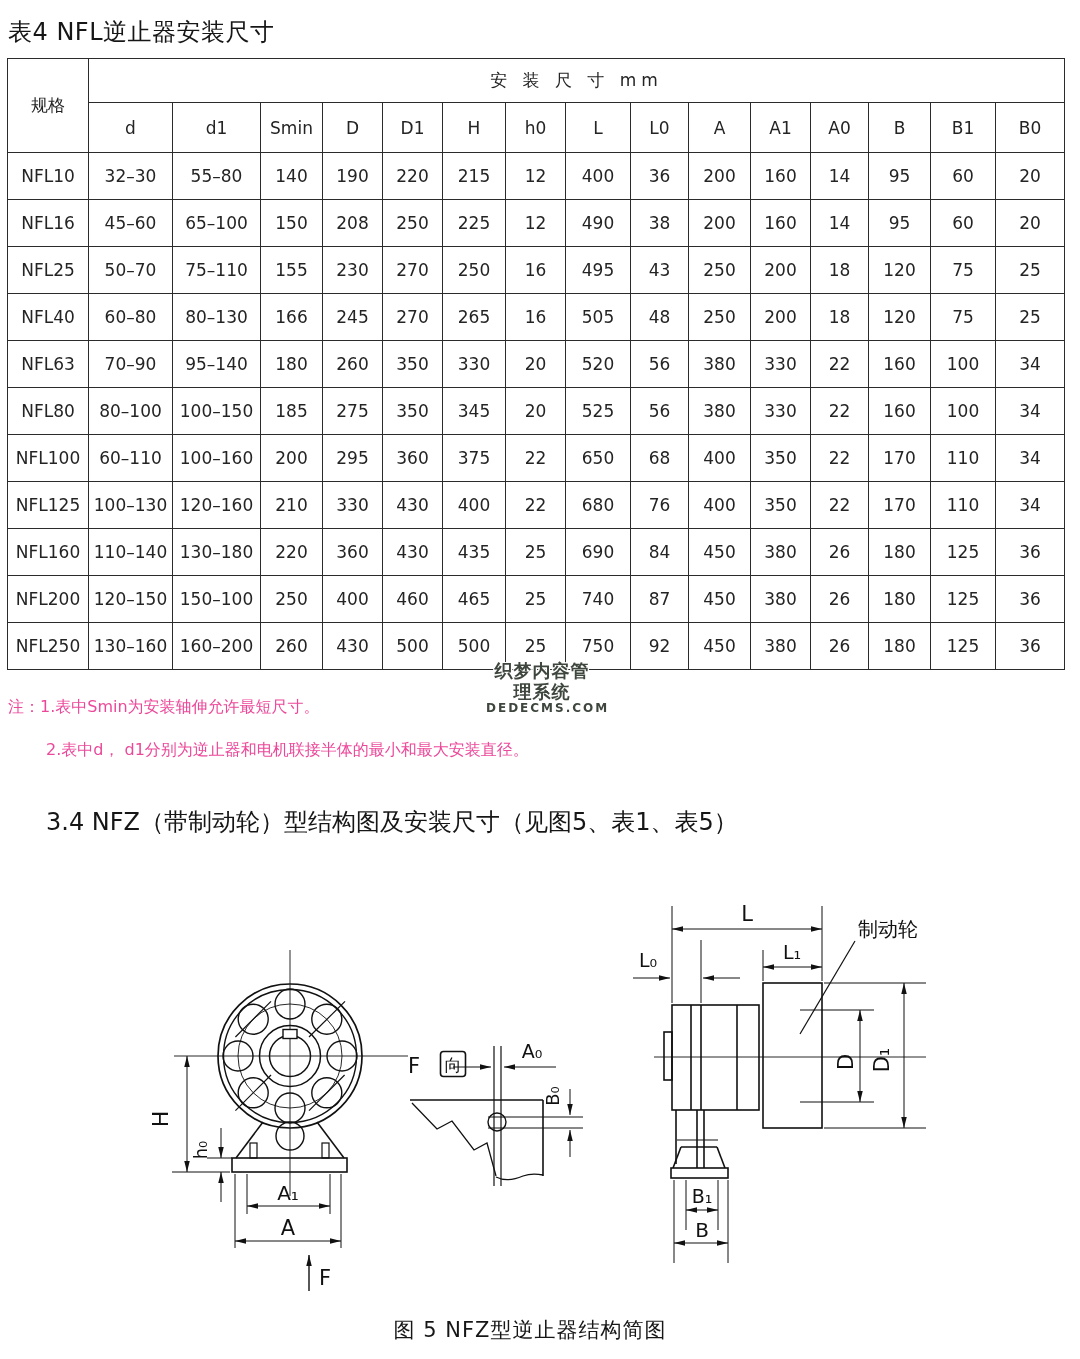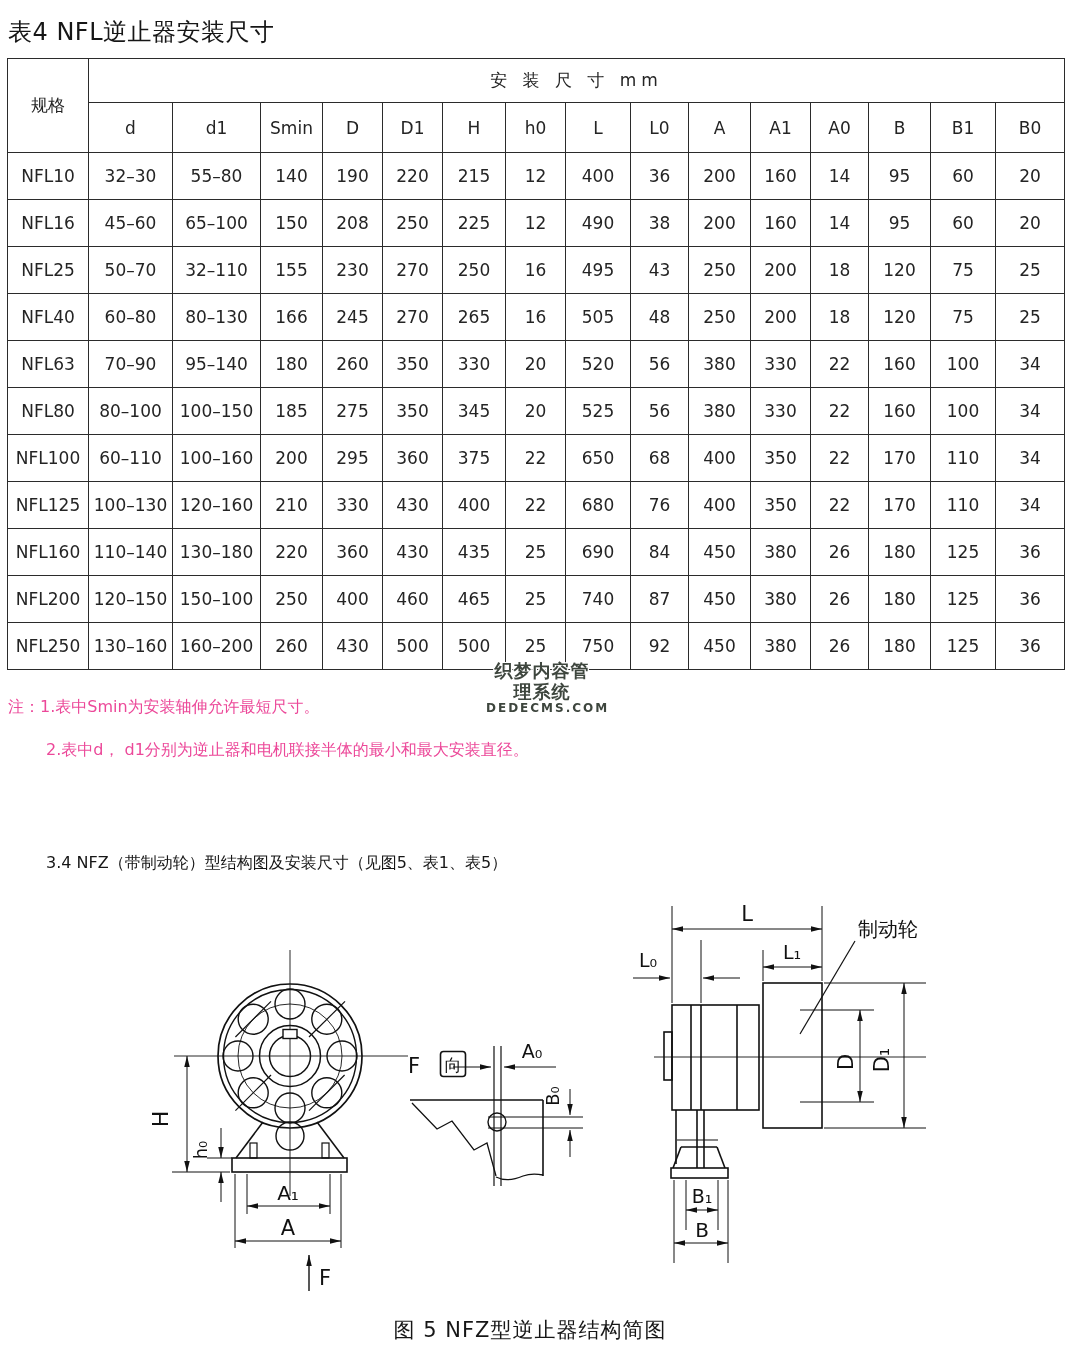--- a/index.html
+++ b/index.html
@@ -11,21 +11,21 @@
   .table-title{font-size:24px;letter-spacing:0.5px;color:#161616;}
   table.dims{border-collapse:collapse;table-layout:fixed;width:1057px;background:#fff;}
   .dims th,.dims td{
     border:1px solid #2b2b2b;text-align:center;vertical-align:middle;
     font-weight:400;font-size:17px;color:#242424;padding:0;overflow:hidden;white-space:nowrap;
   }
   .dims thead th.grp{height:43px;letter-spacing:5px;}
   .dims thead tr.col-row th{height:49px;}
   .dims tbody tr{height:47px;}
   .note{font-size:16px;color:#ec4899;}
-  .heading{font-size:16px;color:#161616;margin-top:47px;}
+  .heading{font-size:24px;color:#161616;}
   .caption{font-size:21px;letter-spacing:1px;color:#161616;width:1060px;text-align:center;left:0;top:1316px;}
   .watermark{
     left:486px;top:661px;width:112px;text-align:center;font-weight:bold;color:#3e463e;line-height:1.15;
     text-shadow:-1px -1px 0 #fff,1px -1px 0 #fff,-1px 1px 0 #fff,1px 1px 0 #fff,0 -1px 0 #fff,0 1px 0 #fff,-1px 0 0 #fff,1px 0 0 #fff;
   }
   .wm1{font-size:18px;letter-spacing:1px;}
   .wm2{font-size:12px;letter-spacing:2px;}
   svg text{font-family:"DejaVu Sans","Liberation Sans",sans-serif;fill:#111;stroke:none;}
 </style>
 </head>
@@ -110,21 +110,21 @@
         <td>200</td>
         <td>160</td>
         <td>14</td>
         <td>95</td>
         <td>60</td>
         <td>20</td>
       </tr>
       <tr>
         <th>NFL25</th>
         <td>50–70</td>
-        <td>32–110</td>
+        <td>75–110</td>
         <td>155</td>
         <td>230</td>
         <td>270</td>
         <td>250</td>
         <td>16</td>
         <td>495</td>
         <td>43</td>
         <td>250</td>
         <td>200</td>
         <td>18</td>

